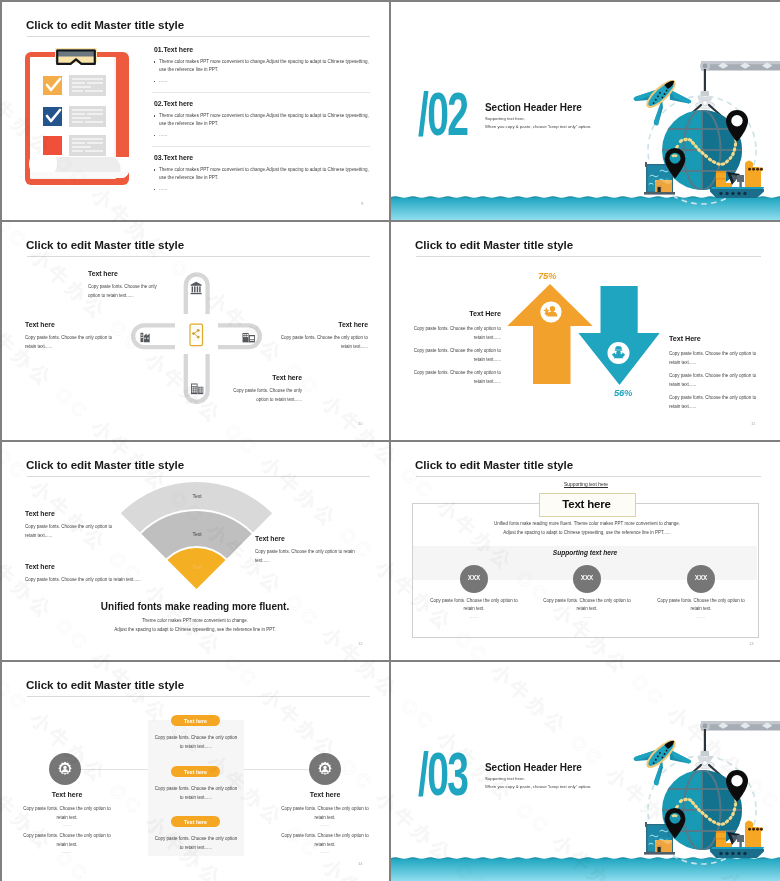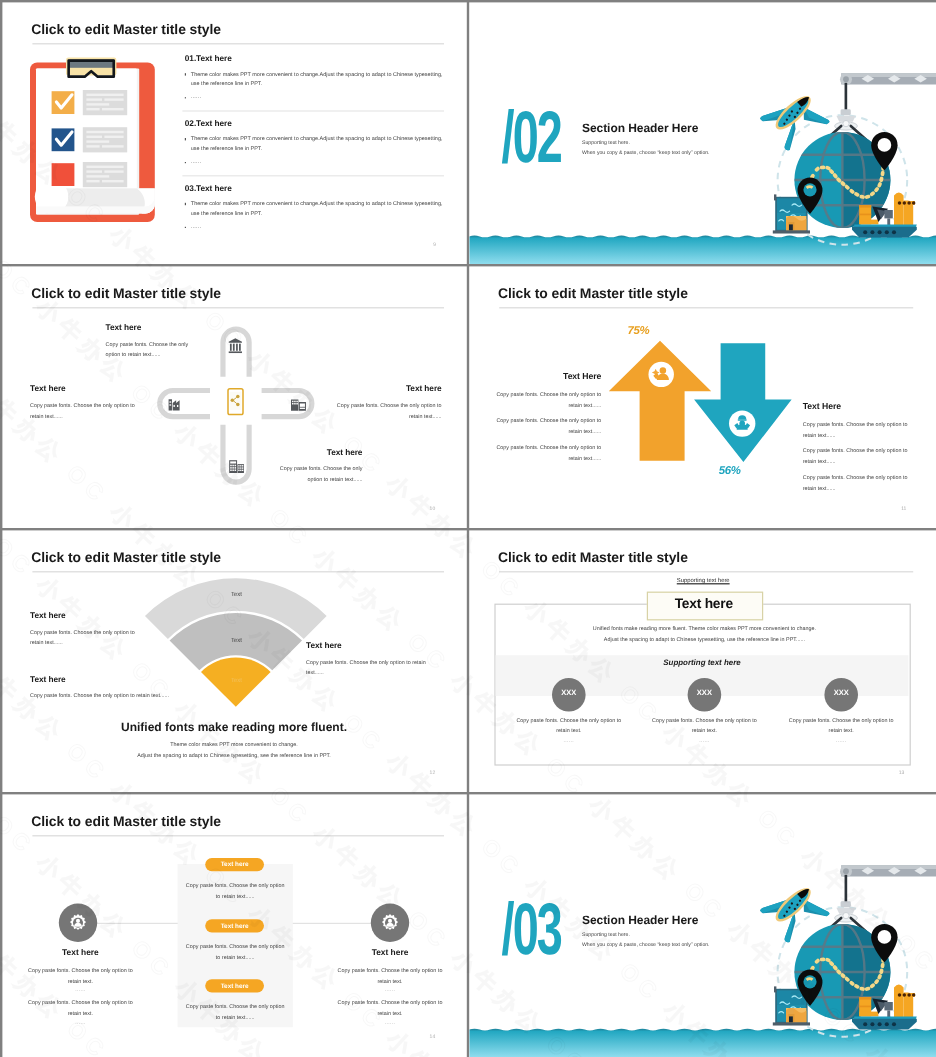--- a/index.html
+++ b/index.html
@@ -68,21 +68,21 @@
   #sl5 .title-rule{width:343px;}
   .s5-h{position:absolute;font-size:6.9px;font-weight:bold;color:#1a1a1a;letter-spacing:-0.05px;}
   .s5-b{position:absolute;font-size:4.5px;color:#3f3f3f;line-height:8.6px;}
   .s5-wt{position:absolute;font-size:5px;color:#444;text-align:center;}
   .s5-wt.on{color:#F3C05A;}
   .s5-fh{position:absolute;font-size:10px;font-weight:bold;color:#1a1a1a;text-align:center;}
   .s5-fb{position:absolute;font-size:4.5px;color:#3f3f3f;text-align:center;line-height:8.6px;}
 
   
   #sl4 .title-rule{width:345px;}
-  .s4-pct{position:absolute;font-size:9.5px;font-style:italic;font-weight:bold;letter-spacing:-0.3px;}
+  .s4-pct{position:absolute;font-size:9.5px;font-style:italic;font-weight:bold;letter-spacing:-0.3px;margin-left:15px;}
   .s4-h{position:absolute;font-size:7.2px;font-weight:bold;color:#1a1a1a;letter-spacing:-0.05px;}
   .s4-b{position:absolute;font-size:4.5px;color:#3f3f3f;line-height:8.6px;}
 
   
   #sl3 .title-rule{width:343px;}
   .s3-h{position:absolute;font-size:6.9px;font-weight:bold;color:#1a1a1a;letter-spacing:-0.05px;}
   .s3-b{position:absolute;font-size:4.5px;color:#3f3f3f;line-height:8.6px;}
 
   
   #sl1 .title-rule{width:343px;}

